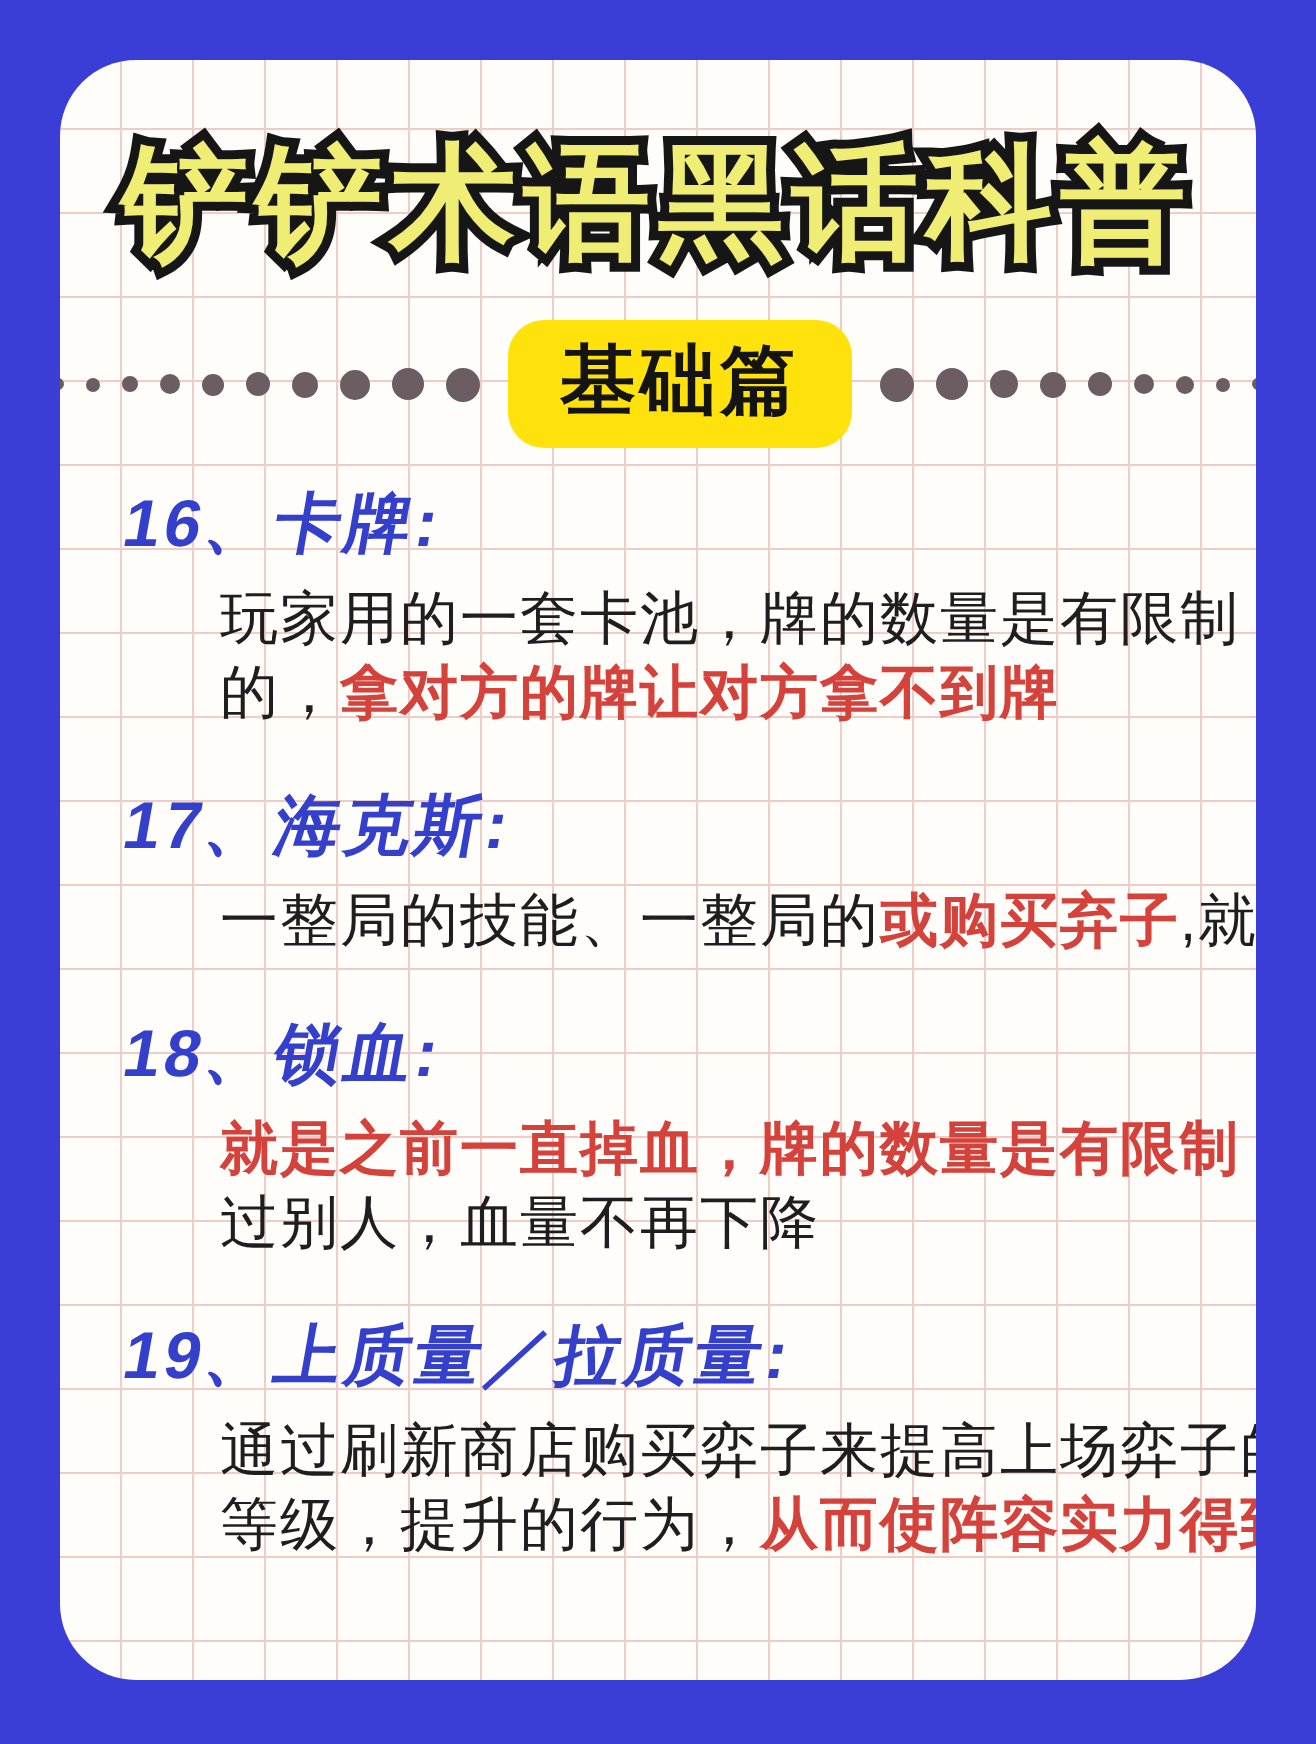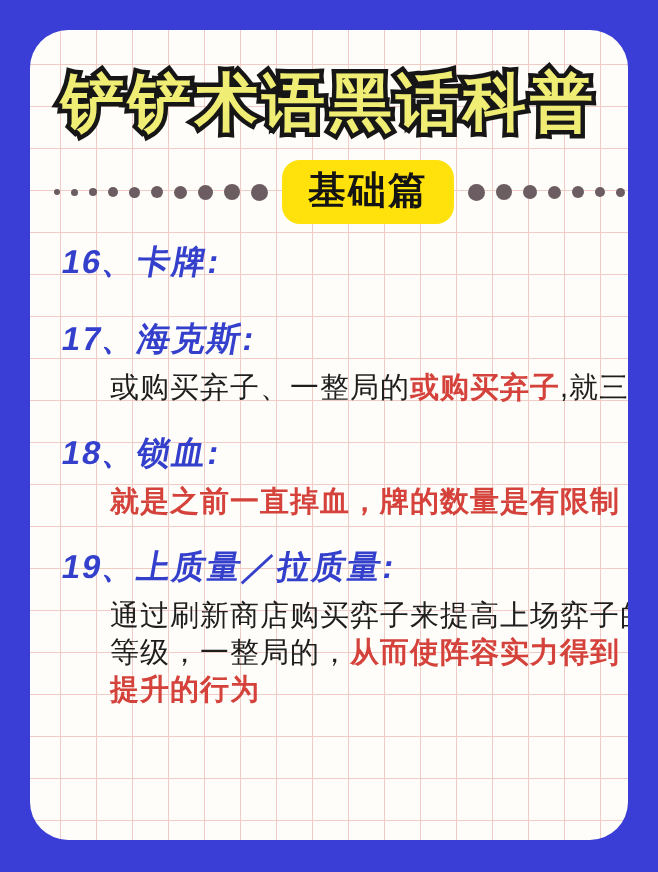--- a/index.html
+++ b/index.html
@@ -56,21 +56,21 @@
   .title.outline{
     -webkit-text-stroke:9px var(--title-outline);
     color:var(--title-outline);
     text-shadow:0 3px 0 var(--title-outline);
   }
   .title.fill{color:var(--title-fill);}
   
   .divider{
     display:flex;
     align-items:center;
-    justify-content:space-between;
+    justify-content:center;
     margin:10px 0 16px 0;
     padding:0 6px;
   }
   .dots{display:flex;align-items:center;gap:11px;flex:1;}
   .dots.left{justify-content:flex-end;padding-right:14px;}
   .dots.right{justify-content:flex-start;padding-left:14px;}
   .dot{border-radius:50%;background:var(--dot);flex:0 0 auto;}
   .badge{
     background:var(--badge-bg);
     color:var(--badge-text);
@@ -135,28 +135,31 @@
           <span class="dot" style="height: 13px; width: 13px;"></span>
           <span class="dot" style="height: 12px; width: 12px;"></span>
           <span class="dot" style="height: 10px; width: 10px;"></span>
           <span class="dot" style="height: 9px; width: 9px;"></span>
           <span class="dot" style="height: 7px; width: 7px;"></span>
           <span class="dot" style="height: 6px; width: 6px;"></span>
         </div>
     </div>
 
     <div id="entries">
-        <section class="entry"><h2 class="entry-heading">16、卡牌:</h2></section>
+        <section class="entry"><h2 class="entry-heading">16、卡牌:</h2><div class="entry-body">
+            <div class="entry-line"><span class="seg normal">玩家用的一套卡池，牌的数量是有限制</span></div>
+            <div class="entry-line"><span class="seg normal">的，</span><span class="seg red">拿对方的牌让对方拿不到牌</span></div>
+          </div></section>
         <section class="entry"><h2 class="entry-heading">17、海克斯:</h2><div class="entry-body">
-            <div class="entry-line"><span class="seg normal">或购买弃子、一整局的</span><span class="seg red">或购买弃子</span><span class="seg normal">,就三选一</span></div>
+            <div class="entry-line"><span class="seg normal">一整局的技能、一整局的</span><span class="seg red">或购买弃子</span><span class="seg normal">,就三选一</span></div>
           </div></section>
         <section class="entry"><h2 class="entry-heading">18、锁血:</h2><div class="entry-body">
             <div class="entry-line"><span class="seg red">就是之前一直掉血，牌的数量是有限制</span><span class="seg normal">，打得</span></div>
+            <div class="entry-line"><span class="seg normal">过别人，血量不再下降</span></div>
           </div></section>
         <section class="entry"><h2 class="entry-heading">19、上质量／拉质量:</h2><div class="entry-body">
             <div class="entry-line"><span class="seg normal">通过刷新商店购买弈子来提高上场弈子的</span></div>
-            <div class="entry-line"><span class="seg normal">等级，一整局的，</span><span class="seg red">从而使阵容实力得到</span></div>
-            <div class="entry-line"><span class="seg red">提升的行为</span></div>
+            <div class="entry-line"><span class="seg normal">等级，提升的行为，</span><span class="seg red">从而使阵容实力得到</span></div>
           </div></section>
       </div>
 
   </div>
 </div>
 
 </body></html>

